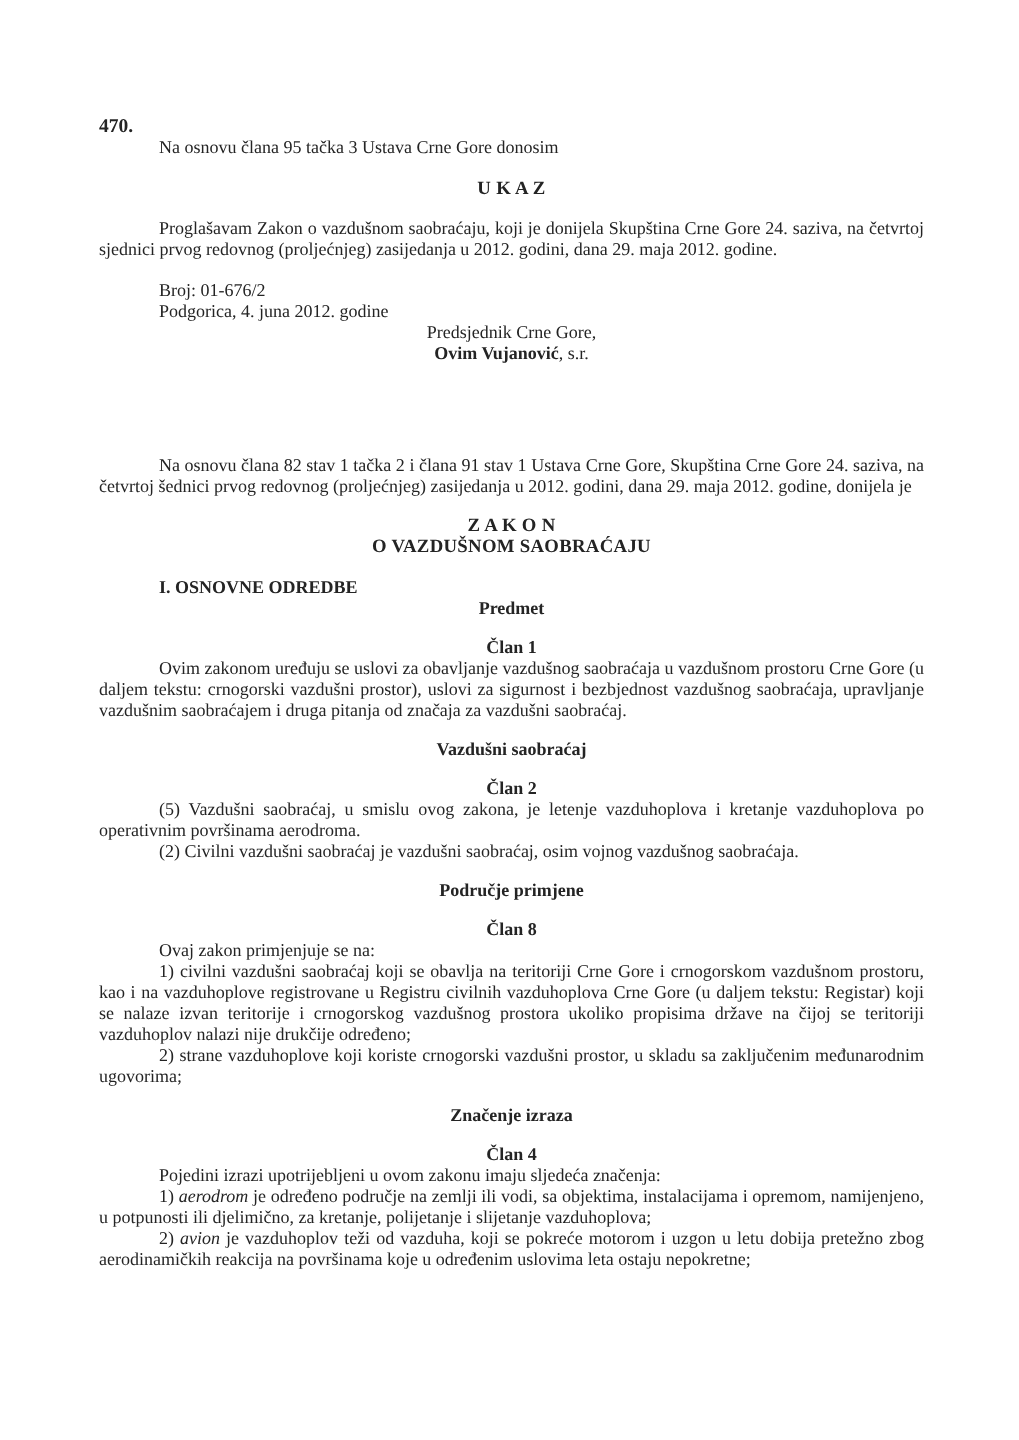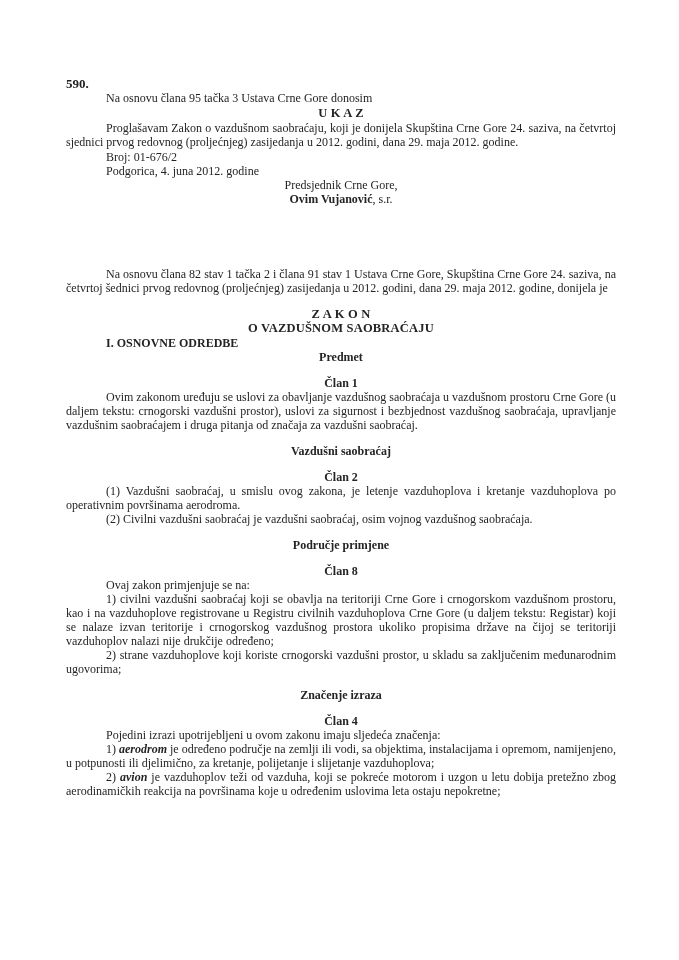--- a/index.html
+++ b/index.html
@@ -15,33 +15,33 @@
     font-size: 12px;
     line-height: 14px;
     padding: 77px 63px 0 66px;
     overflow: hidden;
   }
   p, .line { margin: 0; padding: 0; }
   .justify { text-align: justify; }
   .indent  { text-indent: 40px; }
   .center  { text-align: center; }
   .bold    { font-weight: bold; }
-  .bolditalic { font-weight: bold; font-style: italic; }
+  .bolditalic { font-weight: normal; font-style: italic; }
   .doc-number { font-weight: bold; font-size: 13px; }
   .title { font-size: 12.5px; letter-spacing: 0.2px; }
   .mt-12 { margin-top: 12px; }
-  .mt-13 { margin-top: 1px; }
+  .mt-13 { margin-top: 13px; }
   .mt-40 { margin-top: 61px; }
 </style>
 </head>
 <body>
 
 <div class="page">
 
-  <div class="line doc-number">590.</div>
+  <div class="line doc-number">470.</div>
 
   <p class="indent">Na osnovu člana 95 tačka 3 Ustava Crne Gore donosim</p>
 
   <div class="line center bold title mt-13">U K A Z</div>
 
   <p class="indent justify mt-13">Proglašavam Zakon o vazdušnom saobraćaju, koji je donijela Skupština Crne Gore 24. saziva, na četvrtoj sjednici prvog redovnog (proljećnjeg) zasijedanja u 2012. godini, dana 29. maja 2012. godine.</p>
 
   <p class="indent mt-13">Broj: 01-676/2</p>
   <p class="indent">Podgorica, 4. juna 2012. godine</p>
 
@@ -56,21 +56,21 @@
   <p class="indent bold mt-13">I. OSNOVNE ODREDBE</p>
 
   <div class="line center bold">Predmet</div>
 
   <div class="line center bold mt-12">Član 1</div>
   <p class="indent justify">Ovim zakonom uređuju se uslovi za obavljanje vazdušnog saobraćaja u vazdušnom prostoru Crne Gore (u daljem tekstu: crnogorski vazdušni prostor), uslovi za sigurnost i bezbjednost vazdušnog saobraćaja, upravljanje vazdušnim saobraćajem i druga pitanja od značaja za vazdušni saobraćaj.</p>
 
   <div class="line center bold mt-12">Vazdušni saobraćaj</div>
 
   <div class="line center bold mt-12">Član 2</div>
-  <p class="indent justify">(1) Vazdušni saobraćaj, u smislu ovog zakona, je letenje vazduhoplova i kretanje vazduhoplova po operativnim površinama aerodroma.</p>
+  <p class="indent justify">(5) Vazdušni saobraćaj, u smislu ovog zakona, je letenje vazduhoplova i kretanje vazduhoplova po operativnim površinama aerodroma.</p>
   <p class="indent justify">(2) Civilni vazdušni saobraćaj je vazdušni saobraćaj, osim vojnog vazdušnog saobraćaja.</p>
 
   <div class="line center bold mt-12">Područje primjene</div>
 
   <div class="line center bold mt-12">Član 8</div>
   <p class="indent">Ovaj zakon primjenjuje se na:</p>
   <p class="indent justify">1) civilni vazdušni saobraćaj koji se obavlja na teritoriji Crne Gore i crnogorskom  vazdušnom prostoru, kao i na vazduhoplove registrovane u  Registru civilnih vazduhoplova Crne Gore (u daljem tekstu: Registar)  koji se nalaze izvan teritorije i crnogorskog vazdušnog prostora ukoliko propisima države na čijoj se teritoriji vazduhoplov nalazi nije drukčije određeno;</p>
   <p class="indent justify">2) strane vazduhoplove koji koriste crnogorski vazdušni  prostor, u skladu sa  zaključenim međunarodnim ugovorima;</p>
 
   <div class="line center bold mt-12">Značenje izraza</div>

